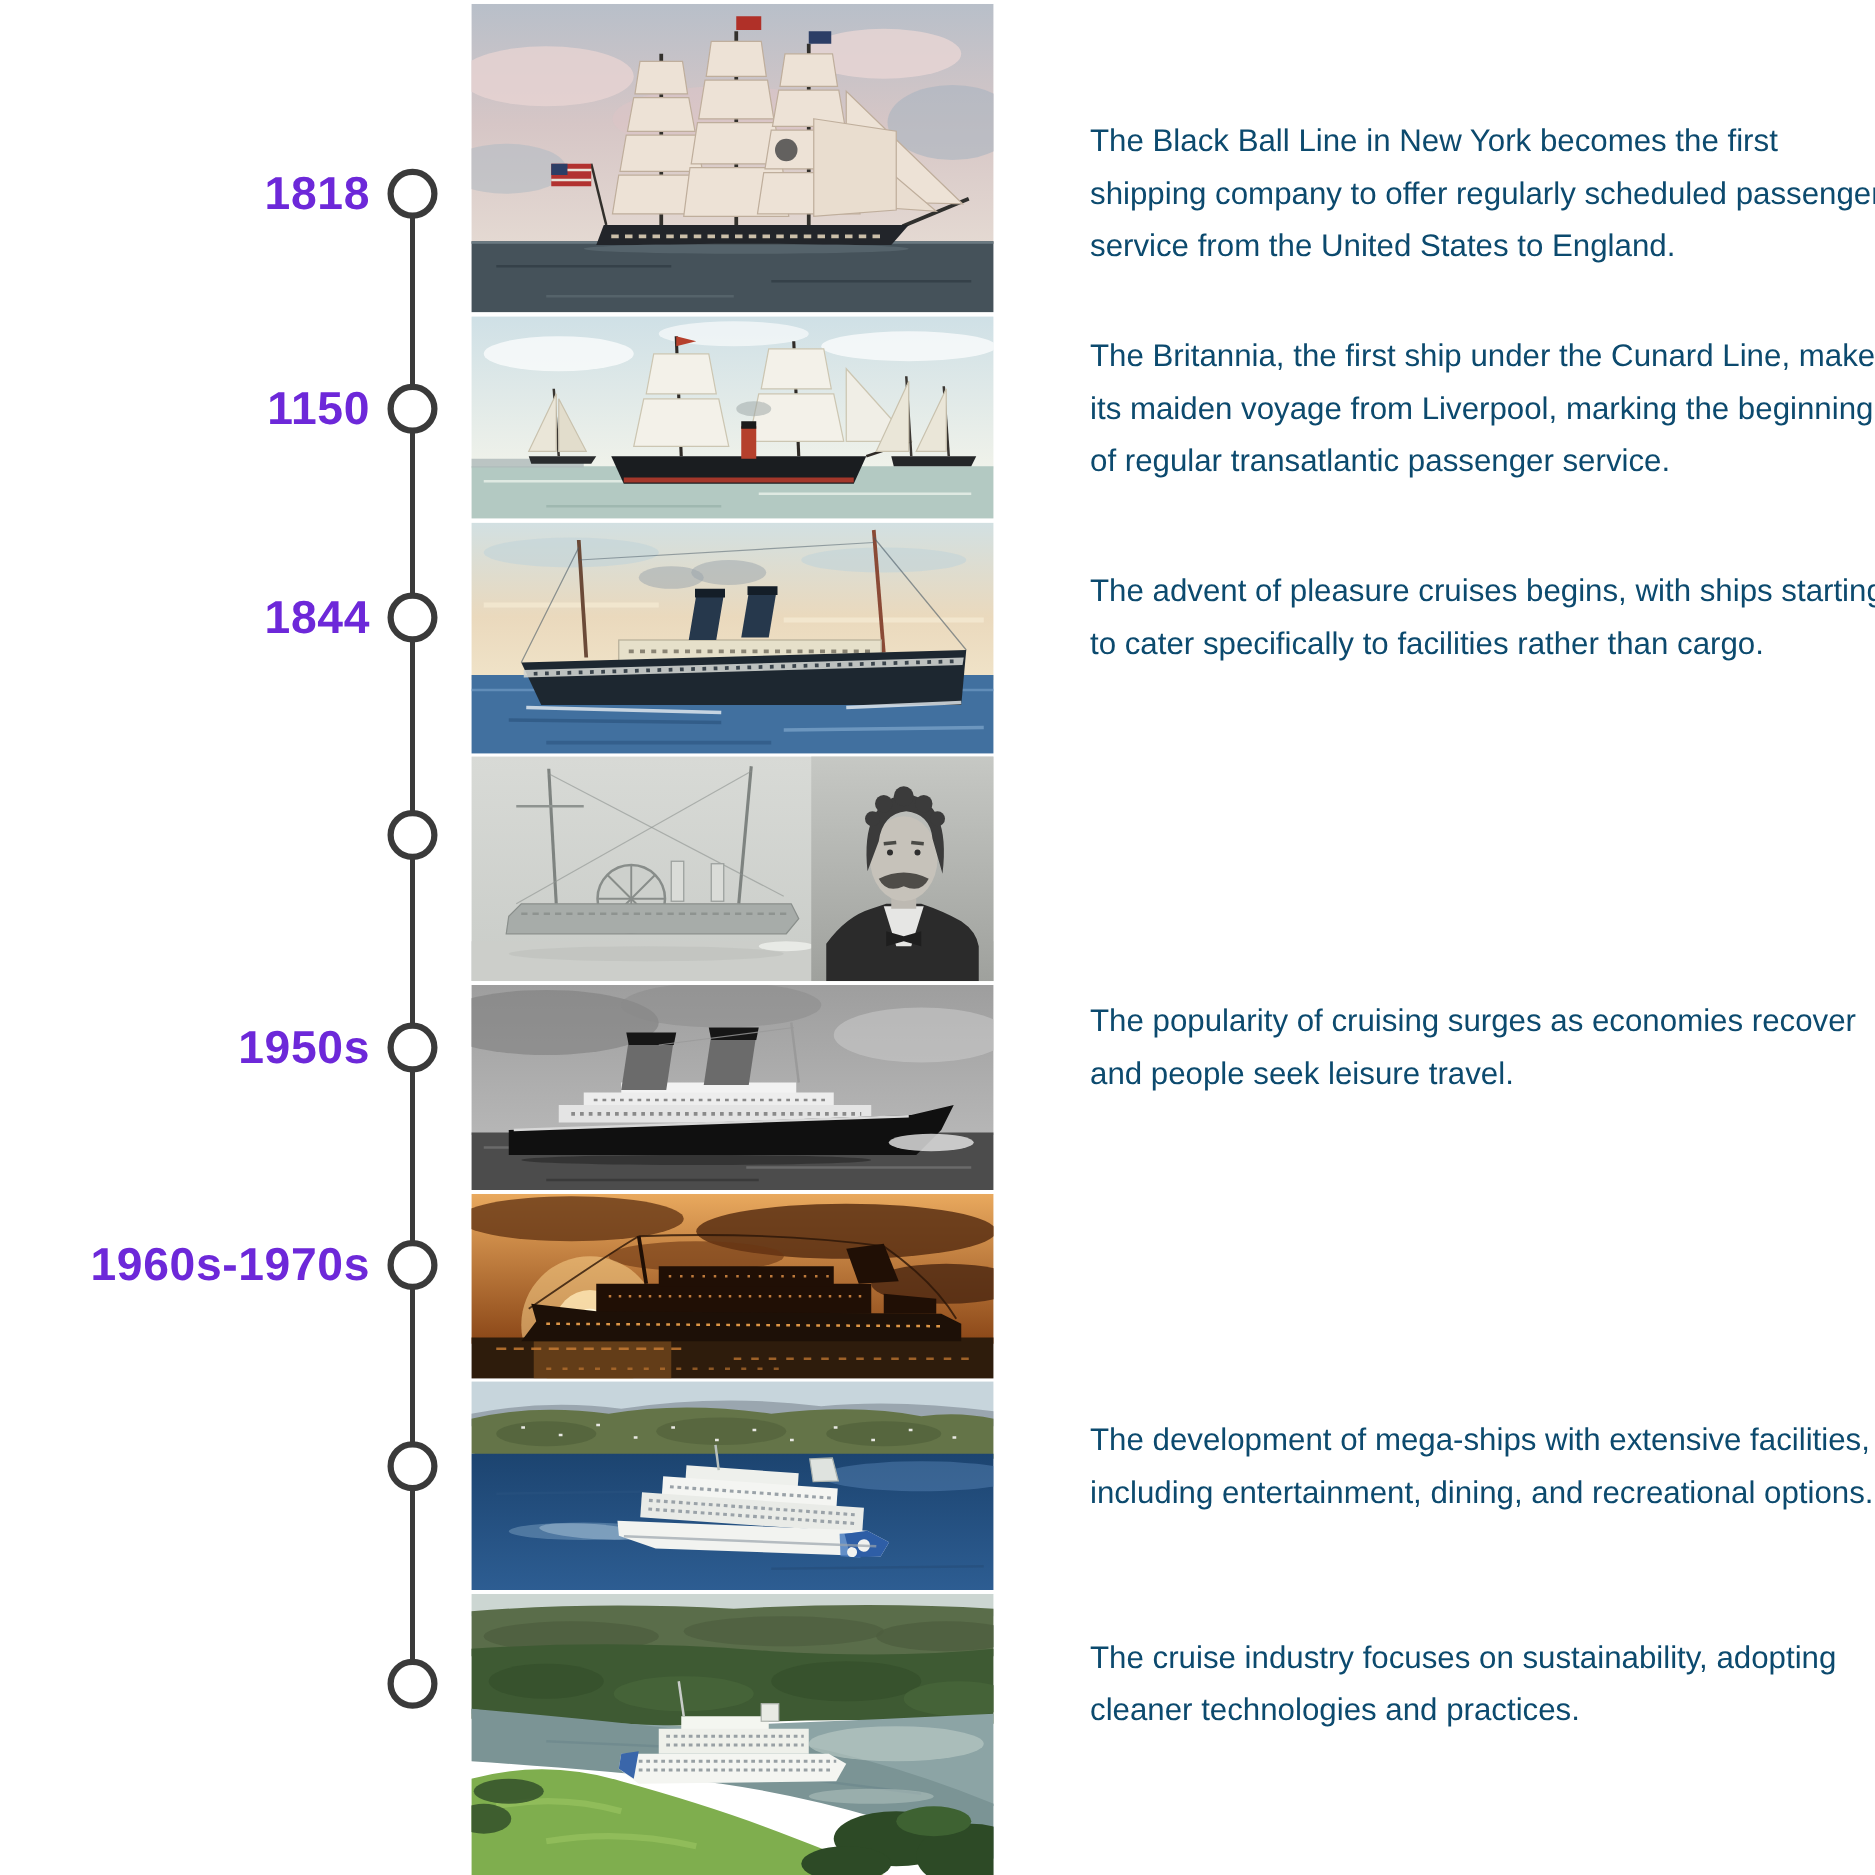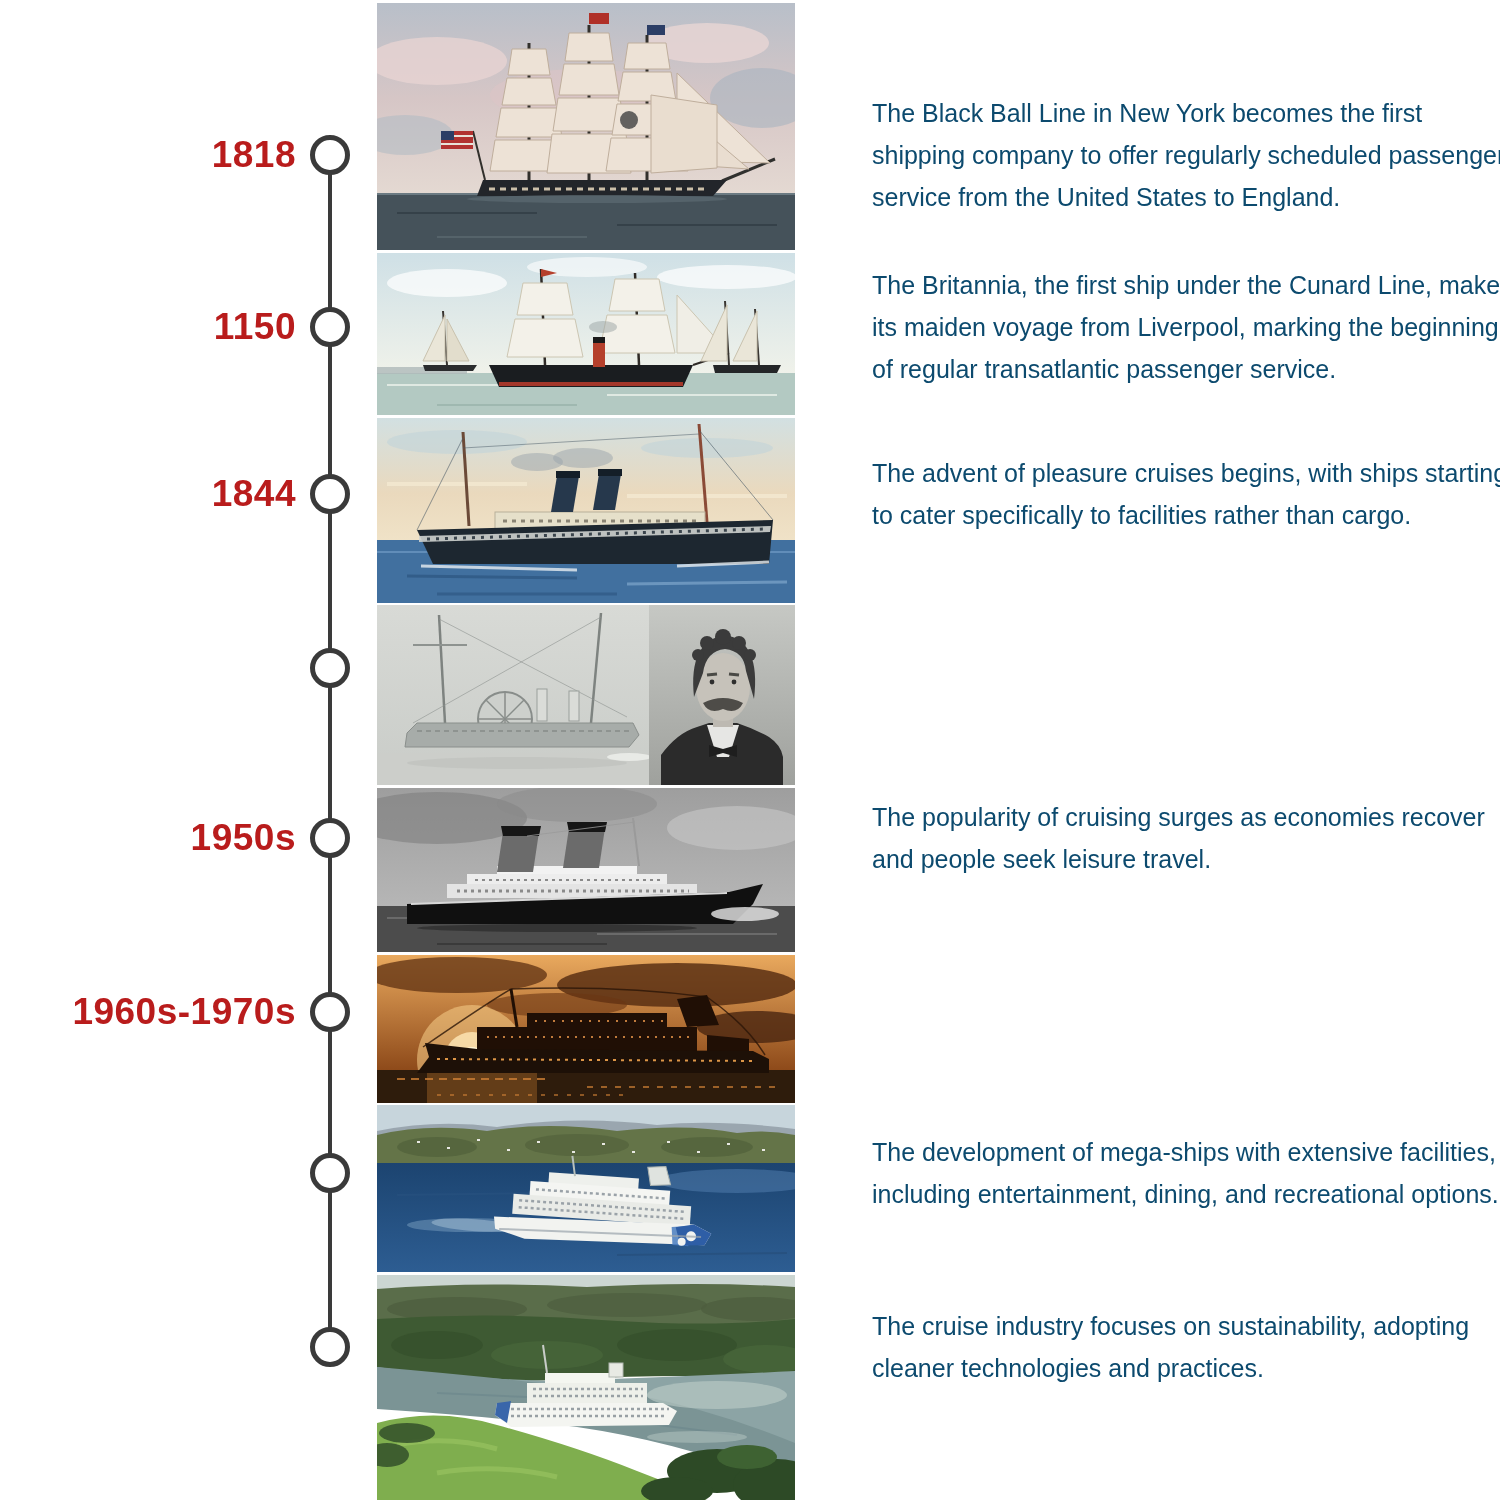--- a/index.html
+++ b/index.html
@@ -1,21 +1,21 @@
 <!DOCTYPE html>
 <html><head>
 <meta charset="utf-8">
 <style>
   html,body{margin:0;padding:0;background:#fff;}
   body{font-family:"Liberation Sans",sans-serif;}
   .canvas{position:relative;width:1500px;height:1500px;background:#ffffff;overflow:hidden;}
   .tl-line{position:absolute;left:328px;top:155px;width:4px;height:1192px;background:#3a3a3a;}
   .row{position:absolute;left:0;width:1500px;}
   .year{position:absolute;left:0;width:296px;text-align:right;font-size:37px;font-weight:700;
-        color:#b91c1c;transform:translateY(-50%);letter-spacing:.5px;white-space:nowrap;}
+        color:#6d28d9;transform:translateY(-50%);letter-spacing:.5px;white-space:nowrap;}
   .node{position:absolute;left:310px;width:40px;height:40px;box-sizing:border-box;
         border:5px solid #3a3a3a;border-radius:50%;background:#fff;transform:translateY(-50%);z-index:2;}
   .img{position:absolute;left:377px;width:418px;top:0;bottom:0;overflow:hidden;}
   .img svg{display:block;width:100%;height:100%;}
   .desc{position:absolute;left:872px;width:645px;font-size:25px;line-height:42px;color:#0c4a6e;
         transform:translateY(-50%);}
   .desc .it{font-style:italic;}
 </style>
 </head>
 <body>

